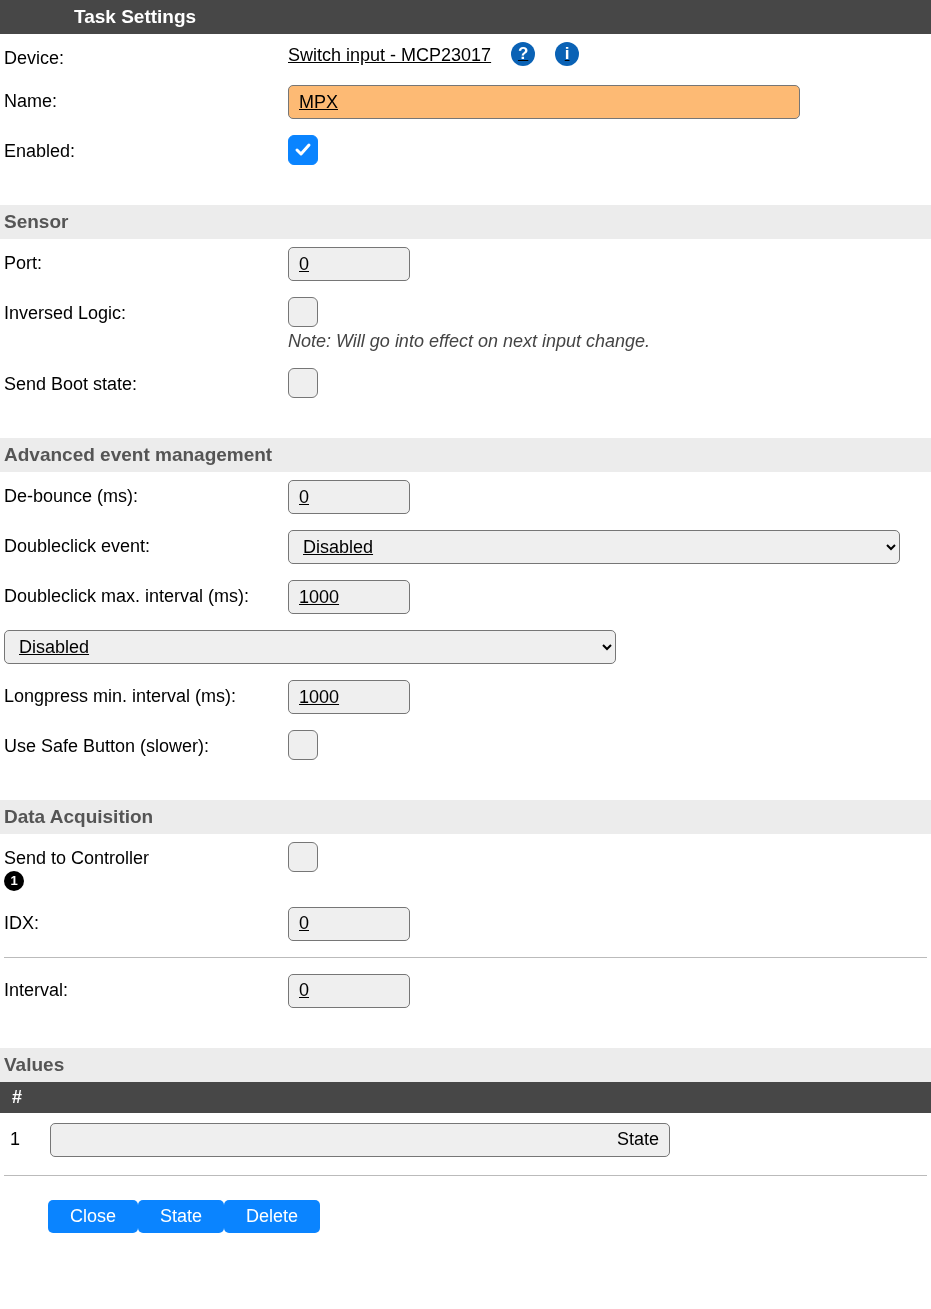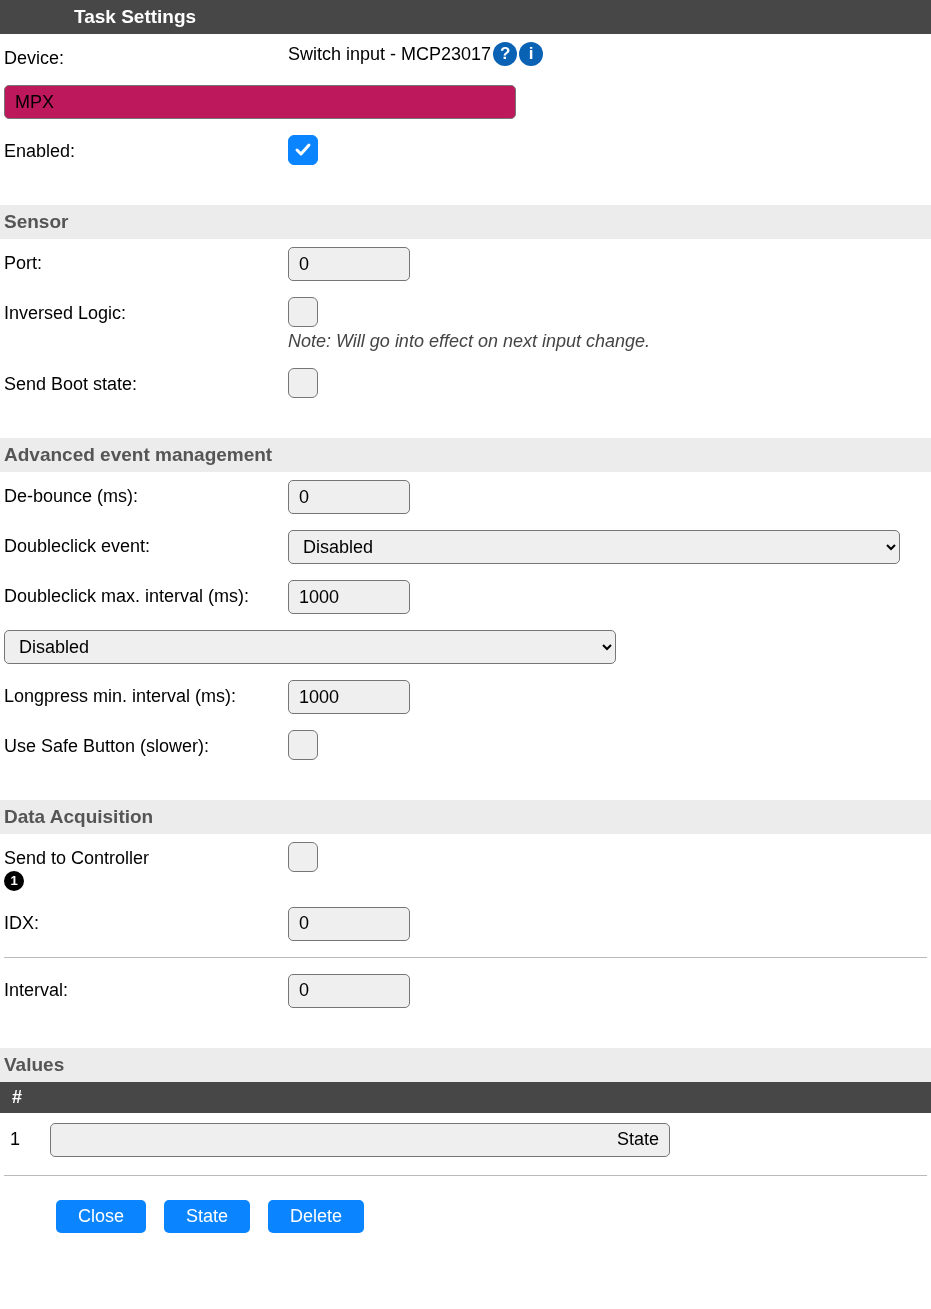--- a/index.html
+++ b/index.html
@@ -32,30 +32,31 @@
     padding: 8px 4px;
   }
   .label-col {
     width: 284px;
     flex-shrink: 0;
     padding-top: 6px;
   }
   .input-col {
     flex: 1;
     display: flex;
-    align-items: center;
+    align-items: flex-end;
     flex-wrap: wrap;
-    gap: 2px;
+    gap: 20px;
+    text-decoration: underline;
   }
   input[type="text"].wide {
     width: 512px;
     height: 34px;
     padding: 4px 10px;
     font-size: 18px;
-    background: #be185d;
+    background: #fdba74;
     border: 1px solid #767676;
     border-radius: 5px;
   }
   input[type="text"].num {
     width: 122px;
     height: 34px;
     padding: 4px 10px;
     font-size: 18px;
     background: #efefef;
     border: 1px solid #767676;
@@ -145,23 +146,22 @@
     align-items: center;
     padding: 10px 4px;
     gap: 8px;
   }
   .values-num {
     width: 38px;
     padding-left: 6px;
   }
   .btn-bar {
     display: flex;
-    gap: 18px;
+    gap: 0;
     padding: 16px 4px 20px 48px;
-    margin-left: 8px;
   }
   .btn {
     background: #0a84ff;
     color: #fff;
     border: none;
     border-radius: 5px;
     padding: 6px 22px;
     font-size: 18px;
     cursor: pointer;
   }
@@ -179,20 +179,21 @@
 <div class="row">
   <div class="label-col">Device:</div>
   <div class="input-col">
     <span>Switch input - MCP23017</span>
     <span class="help-icon">?</span>
     <span class="info-icon">i</span>
   </div>
 </div>
 
 <div class="row">
+  <div class="label-col">Name:</div>
   <div class="input-col">
     <input type="text" class="wide" value="MPX" style="">
   </div>
 </div>
 
 <div class="row">
   <div class="label-col">Enabled:</div>
   <div class="input-col">
     <div class="cb checked">
       <svg width="20" height="20" viewBox="0 0 20 20">

